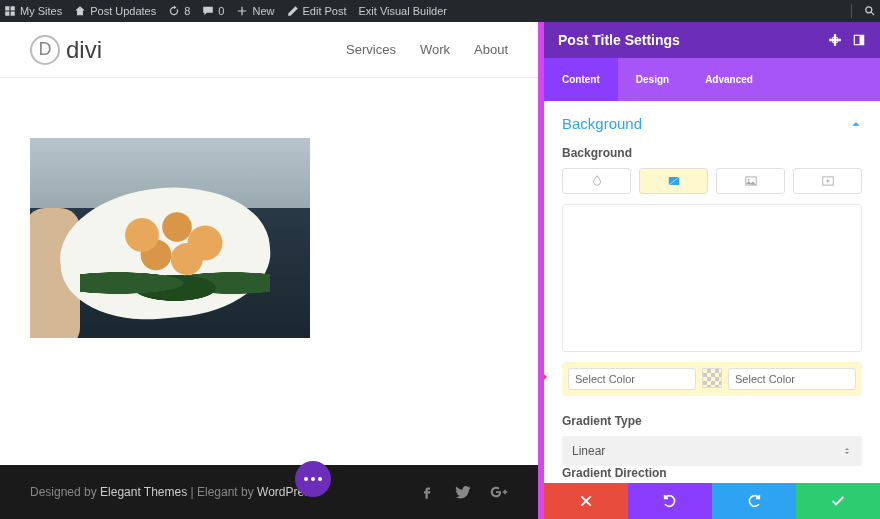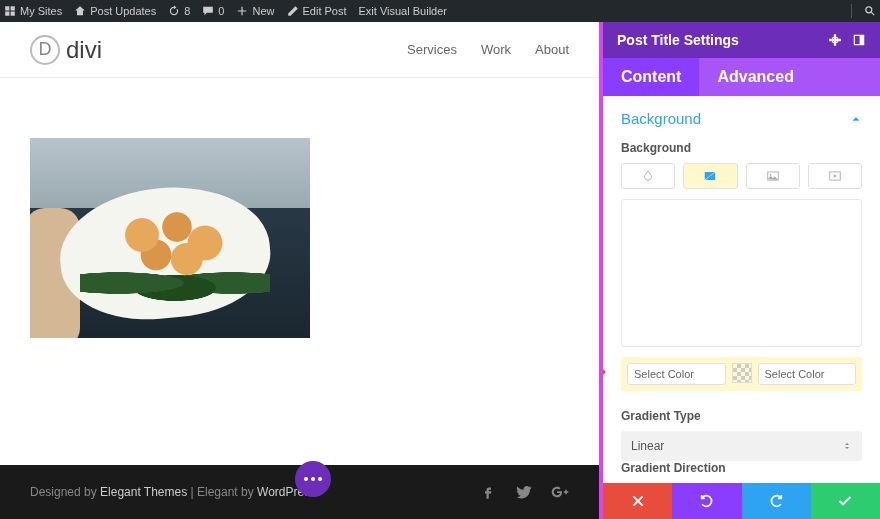--- a/index.html
+++ b/index.html
@@ -8,21 +8,21 @@
 
 .admin-bar{height:22px;background:#23282d;color:#ccc;display:flex;align-items:center;font-size:11px;padding:0 4px;gap:12px}
 .admin-item{display:flex;align-items:center;gap:4px;cursor:pointer}
 .admin-item svg{width:12px;height:12px;fill:#ccc}
 .admin-bar .grow{flex:1}
 .admin-sep{width:1px;height:14px;background:#555}
 
 
 .wrap{display:flex;height:calc(519px - 22px)}
 .site{flex:1;display:flex;flex-direction:column;background:#fff;position:relative}
-.panel{width:281px;background:#fff;display:flex;flex-direction:column;border-left:4px solid #d946ef}
+.panel{width:342px;background:#fff;display:flex;flex-direction:column;border-left:6px solid #d946ef}
 
 
 .site-header{height:56px;display:flex;align-items:center;padding:0 30px;border-bottom:1px solid #eee}
 .logo{display:flex;align-items:center;gap:6px}
 .logo-circle{width:30px;height:30px;border:2px solid #bbb;border-radius:50%;display:flex;align-items:center;justify-content:center;color:#888;font-size:18px;font-weight:500}
 .logo-text{color:#404040;font-size:24px;font-weight:400}
 .nav{margin-left:auto;display:flex;gap:24px;color:#666;font-size:13px}
 .nav span{cursor:pointer}
 
 
@@ -47,21 +47,21 @@
 
 
 .fab{position:absolute;left:295px;bottom:22px;width:36px;height:36px;background:#6c2eb9;border-radius:50%;display:flex;align-items:center;justify-content:center;gap:3px;cursor:pointer}
 .fab span{width:4px;height:4px;background:#fff;border-radius:50%}
 
 
 .panel-title{background:#6c2eb9;color:#fff;padding:10px 14px;display:flex;align-items:center;font-size:14px;font-weight:600}
 .panel-title svg{width:14px;height:14px;fill:#fff;margin-left:auto}
 .panel-title .sp{margin-left:10px}
 .tabs{display:flex;background:#a855f7}
-.tab{flex:0 0 auto;padding:10px 18px;font-size:16px;font-weight:600;color:#fff;cursor:pointer}
+.tab{flex:0 0 auto;padding:16px 18px;font-size:10px;font-weight:600;color:#fff;cursor:pointer}
 .tab.active{background:#8b3dff}
 
 
 .panel-body{flex:1;overflow:auto;padding:14px 18px 0}
 .toggle{display:flex;align-items:center;justify-content:space-between;margin-bottom:14px;cursor:pointer}
 .toggle-title{color:#2ea3f2;font-size:15px;font-weight:500}
 .toggle svg{width:12px;height:12px;fill:#2ea3f2}
 .field-label{font-size:12px;color:#555;font-weight:600;margin-bottom:8px}
 
 .bg-tabs{display:flex;gap:8px;margin-bottom:10px}
@@ -200,20 +200,21 @@
           <path d="M3 11h18v2H3zM11 3h2v18h-2z" fill="none" stroke="#fff" stroke-width="2"></path>
           <rect x="8" y="8" width="8" height="8" fill="none" stroke="#fff" stroke-width="1.5"></rect>
         </svg>
       <svg class="sp" viewBox="0 0 24 24">
           <rect x="4" y="4" width="16" height="16" fill="none" stroke="#fff" stroke-width="2"></rect>
           <rect x="13" y="4" width="7" height="16" fill="#fff"></rect>
         </svg>
     </div>
     <div class="tabs">
       <div class="tab active">Content</div>
+      <div class="tab">Design</div>
       <div class="tab">Advanced</div>
     </div>
 
     <div class="panel-body">
       <div class="toggle">
         <span class="toggle-title">Background</span>
         <svg viewBox="0 0 20 20">
             <path d="M4 13l6-6 6 6z"></path>
           </svg>
       </div>

